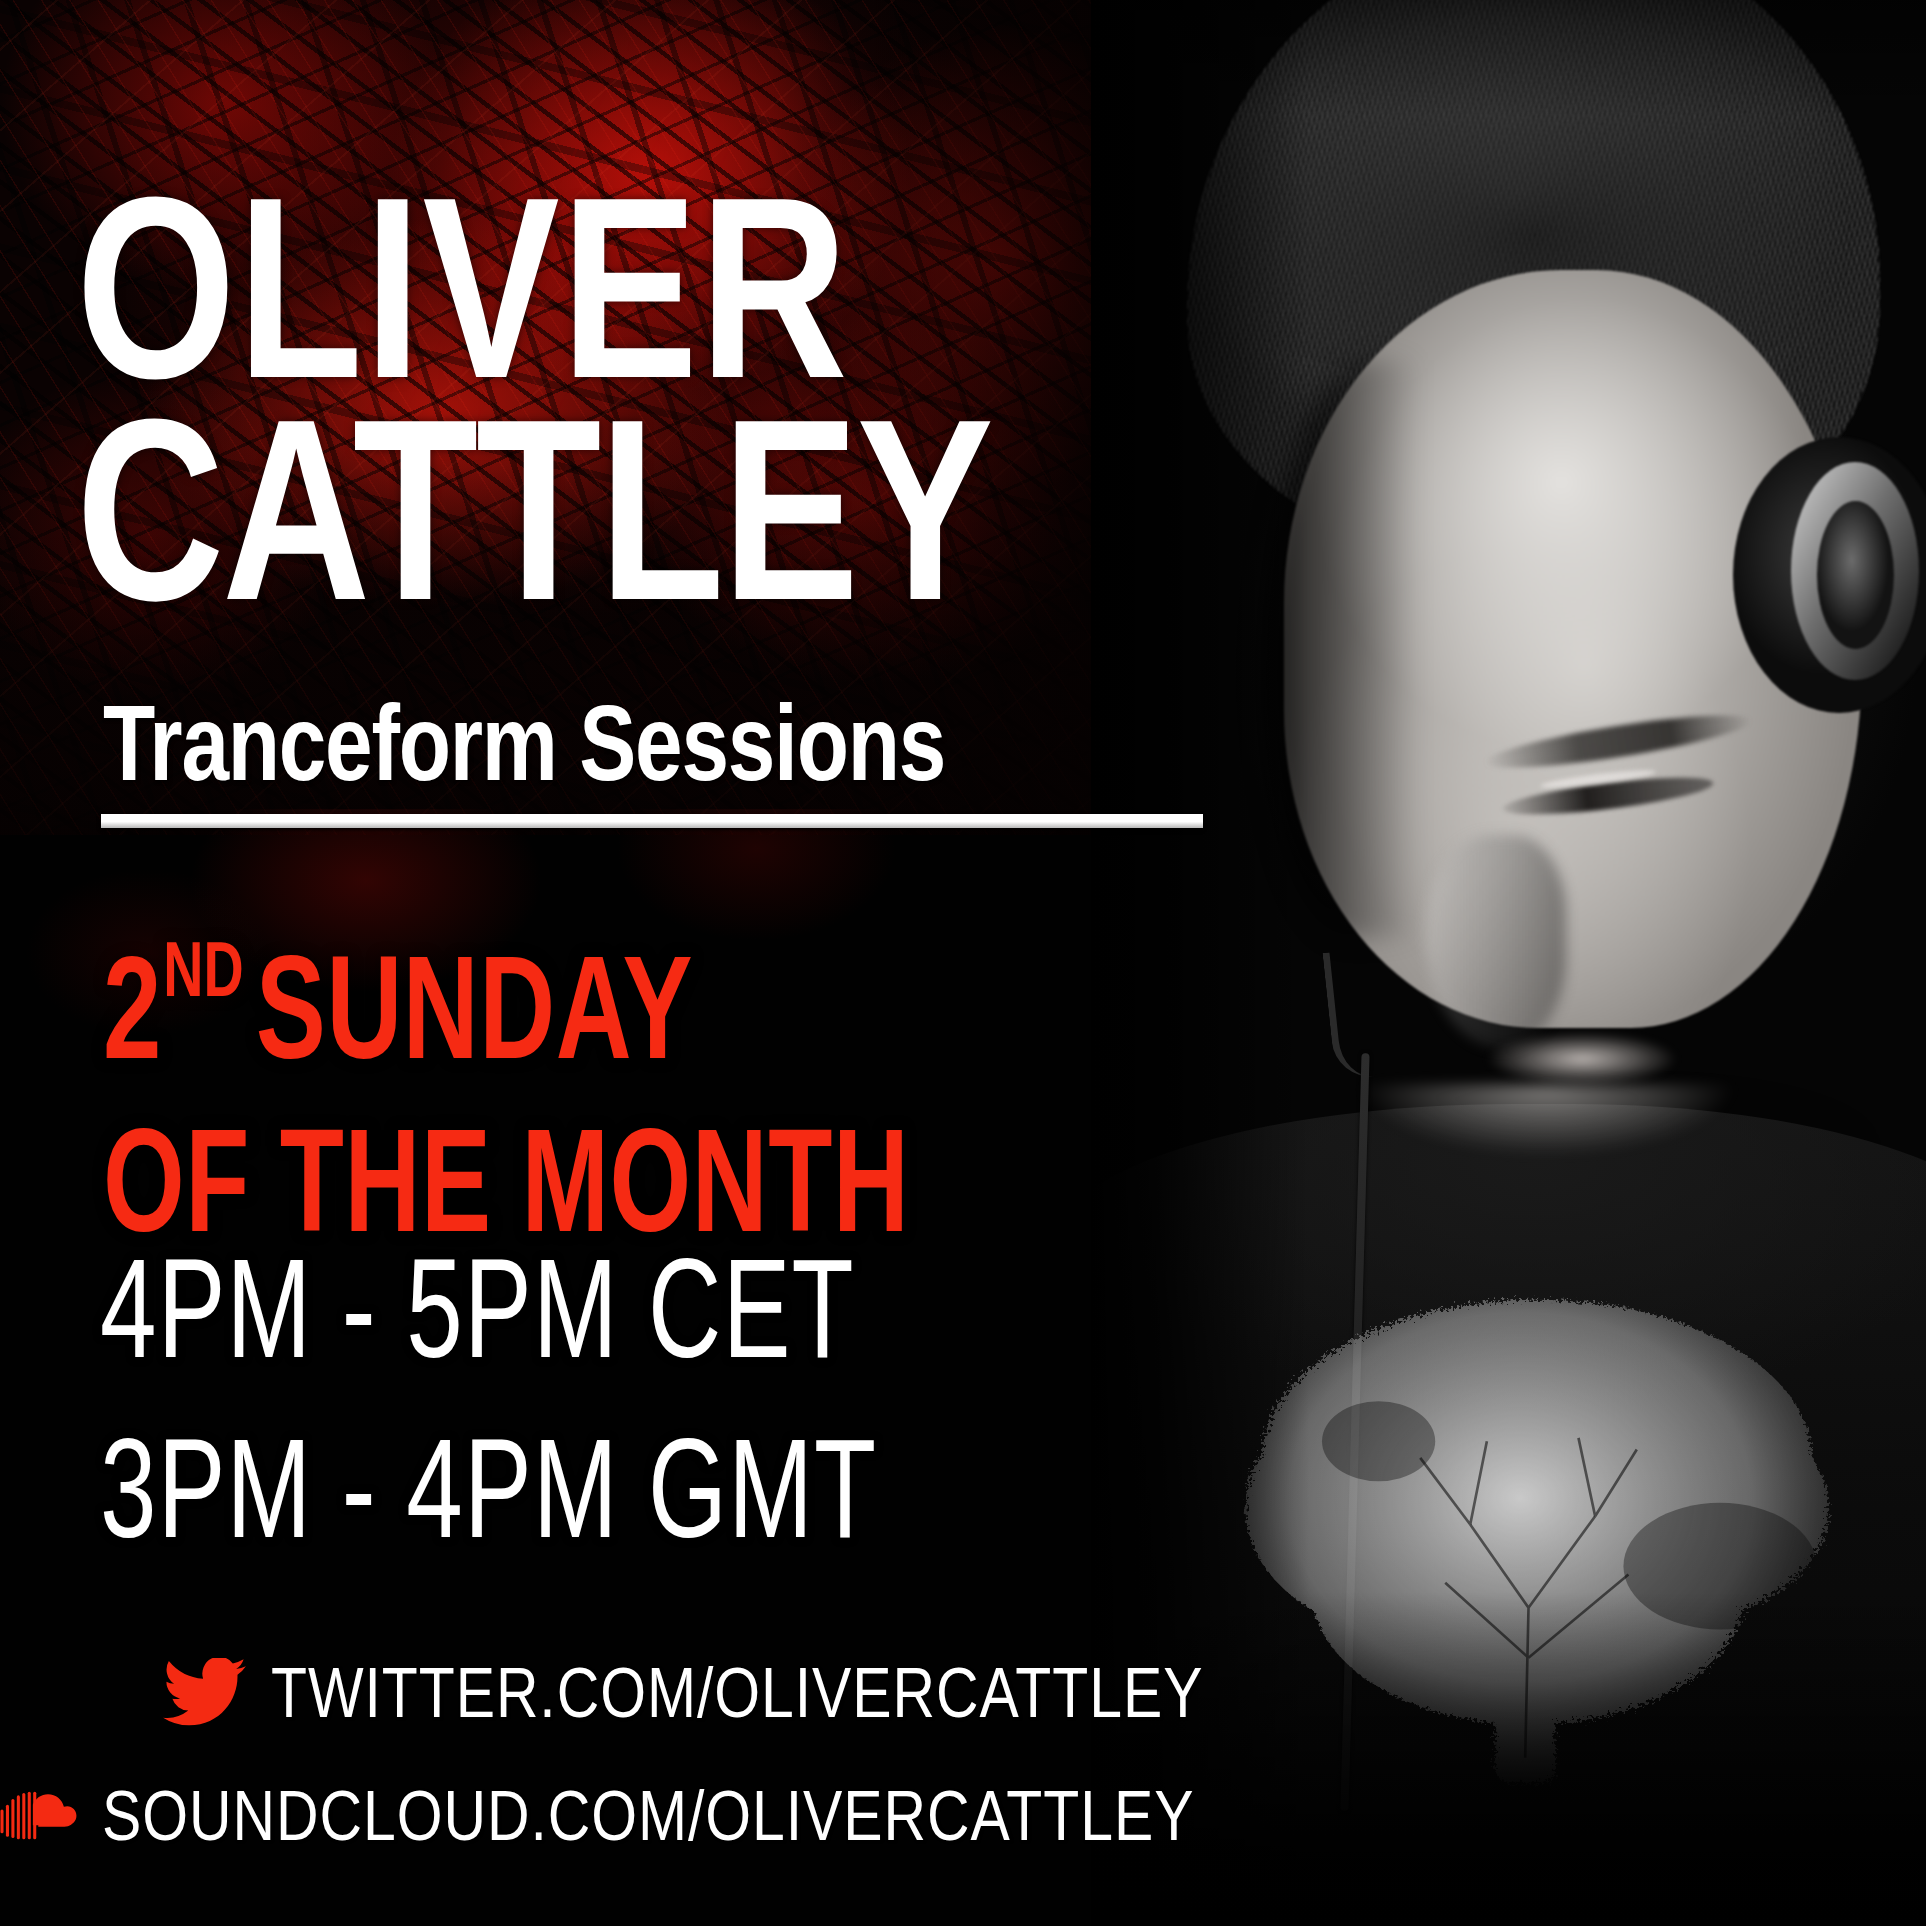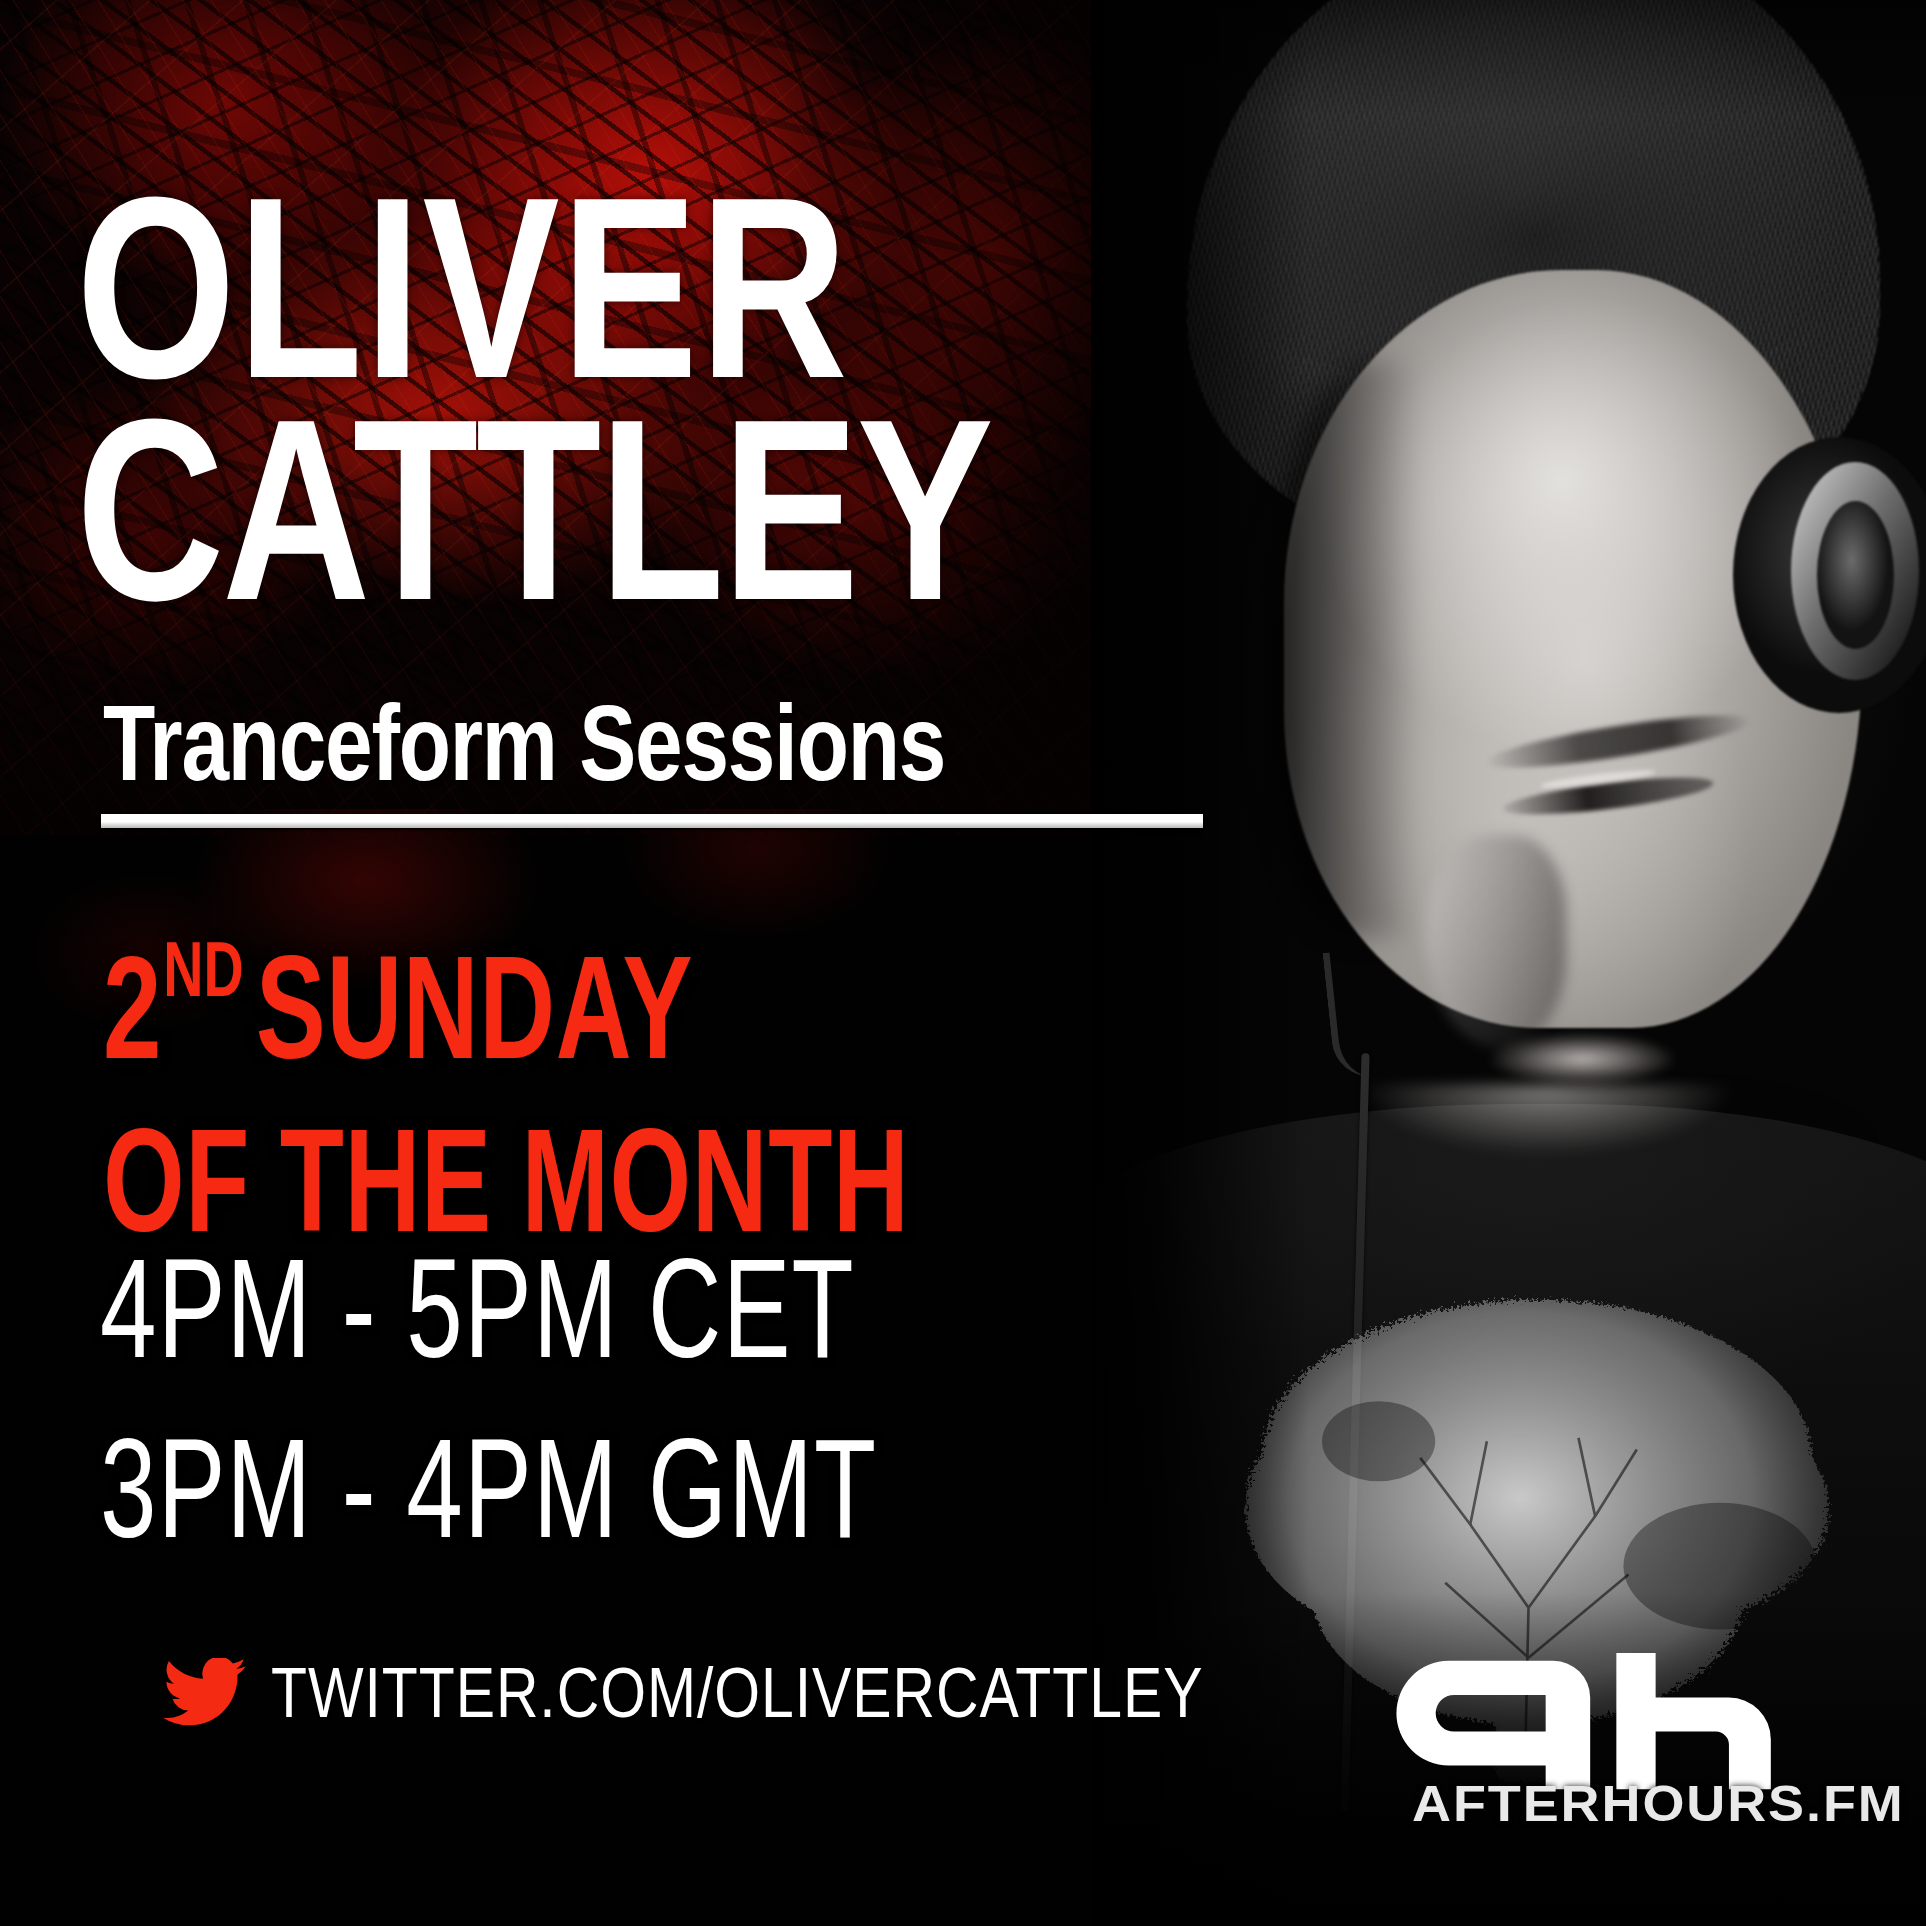--- a/index.html
+++ b/index.html
@@ -454,31 +454,38 @@
 
       <div class="social-row">
         <span class="social-icon">
           <svg width="83" height="69" viewBox="0 0 24 20" aria-hidden="true">
             <path fill="#f42a12" d="M24 2.37a9.6 9.6 0 0 1-2.83.79A4.94 4.94 0 0 0 23.34.37a9.87 9.87 0 0 1-3.13 1.2A4.92 4.92 0 0 0 11.6 6.04 13.96 13.96 0 0 1 1.67.9a4.93 4.93 0 0 0 1.52 6.57A4.88 4.88 0 0 1 .96 6.85v.06a4.93 4.93 0 0 0 3.95 4.83 4.96 4.96 0 0 1-2.22.09 4.93 4.93 0 0 0 4.6 3.42A9.88 9.88 0 0 1 0 17.3a13.94 13.94 0 0 0 7.55 2.21c9.06 0 14.01-7.5 14.01-14v-.64A9.98 9.98 0 0 0 24 2.37z"></path>
           </svg>
         </span>
         <span class="social-text">TWITTER.COM/OLIVERCATTLEY</span>
       </div>
 
+      <div class="social-row">
+        <span class="social-icon">
+          <svg width="89" height="63" viewBox="0 0 70 46" aria-hidden="true">
+            <g fill="#f42a12">
+              <rect x="0" y="22" width="2.6" height="12" rx="1.3"></rect>
+              <rect x="4.6" y="18" width="2.6" height="20" rx="1.3"></rect>
+              <rect x="9.2" y="14" width="2.6" height="27" rx="1.3"></rect>
+              <rect x="13.8" y="9" width="2.6" height="33" rx="1.3"></rect>
+              <rect x="18.4" y="6" width="2.6" height="37" rx="1.3"></rect>
+              <rect x="23.0" y="4" width="2.6" height="39" rx="1.3"></rect>
+              <rect x="27.6" y="3" width="2.6" height="40" rx="1.3"></rect>
+              <rect x="32.2" y="3" width="2.6" height="40" rx="1.3"></rect>
+              <path d="M36.5 3.2c1.9-2.2 4.6-3.2 7.3-3.2 5.4 0 9.9 3.9 11 9.1 1.1-.6 2.4-1 3.7-1 4.4 0 8 3.8 8 8.5s-3.6 8.5-8 8.5H36.5V3.2z" transform="translate(0,14.5) scale(1,0.72)"></path>
+              <path d="M36.5 10c2.2-6 7.6-10 13.7-10 7.1 0 13 5.2 14.4 12.1 1-.4 2-.6 3.1-.6 4.6 0 8.3 4.1 8.3 9.1s-3.7 9.1-8.3 9.1H36.5V10z" transform="translate(-2,5) scale(0.93,0.88)"></path>
+            </g>
+          </svg>
+        </span>
+        <span class="social-text">SOUNDCLOUD.COM/OLIVERCATTLEY</span>
+      </div>
 
     </div>
 
-    <div class="ahfm">
-      <svg class="ahfm-mark" viewBox="0 0 340 110">
-        <g fill="#ffffff">
-
-          <path d="M48 6 H128 a28 28 0 0 1 28 28 V104 H122 V86 H48 A40 40 0 0 1 48 6 Z
-                   M52 32 A14 14 0 0 0 52 60 H122 V32 Z"></path>
-
-          <path d="M176 0 H206 V34 H262 a32 32 0 0 1 32 32 V104 H262 V70 a10 10 0 0 0 -10 -10 H206 V104 H176 Z"></path>
-        </g>
-      </svg>
-      <div class="ahfm-word">AFTERHOURS.FM</div>
-    </div>
 
   </div>
 </div>
 
 
 </body></html>

